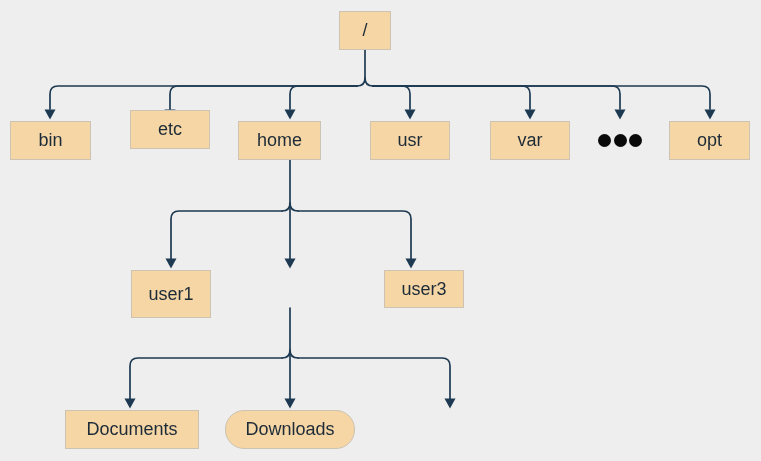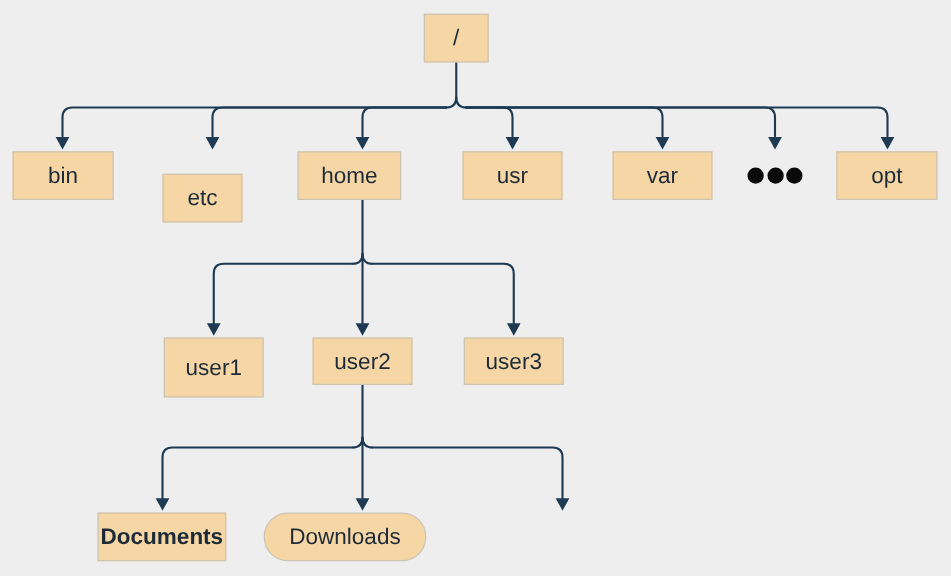--- a/index.html
+++ b/index.html
@@ -105,31 +105,30 @@
       <path d="M298 358 H442 Q450 358 450 366 V399"></path>
       <polygon points="124.5,398.5 135.5,398.5 130,408.5"></polygon>
       <polygon points="284.5,398.5 295.5,398.5 290,408.5"></polygon>
       <polygon points="444.5,398.5 455.5,398.5 450,408.5"></polygon>
     </g>
   </svg>
 
   <div class="node" style="left:339px; top:11px; width:52px; height:39px;">/</div>
 
   <div class="node" style="left:10px; top:121px; width:81px; height:39px;">bin</div>
-  <div class="node" style="left:130px; top:139px; width:64px; height:39px;text-align:right;">etc</div>
+  <div class="node" style="left:130px; top:110px; width:80px; height:39px;text-align:right;">etc</div>
   <div class="node" style="left:238px; top:121px; width:83px; height:39px;text-align:right;">home</div>
   <div class="node" style="left:490px; top:121px; width:80px; height:39px;">var</div>
   <div class="node" style="left:370px; top:121px; width:80px; height:39px;">usr</div>
   <div class="dots">
     <span class="dot"></span>
     <span class="dot"></span>
     <span class="dot"></span>
   </div>
   <div class="node" style="left:669px; top:121px; width:81px; height:39px;">opt</div>
 
   <div class="node" style="left:131px; top:270px; width:80px; height:48px;">user1</div>
-  <div class="node" style="left:250px; top:270px; width:80px; height:38px;">user2</div>
-  <div class="node" style="left:371px; top:270px; width:80px; height:38px;">user3</div>
+  <div class="node" style="left:384px; top:270px; width:80px; height:38px;">user3</div>
 
-  <div class="node" style="left:78px; top:410px; width:103px; height:39px;font-weight:bold;">Documents</div>
-  <div class="node" style="left:211px; top:410px; width:130px; height:39px;border-radius:19px;">Downloads</div>
+  <div class="node" style="left:65px; top:410px; width:134px; height:39px;">Documents</div>
+  <div class="node" style="left:225px; top:410px; width:130px; height:39px;border-radius:19px;">Downloads</div>
 
 </div>
 
 </body></html>

